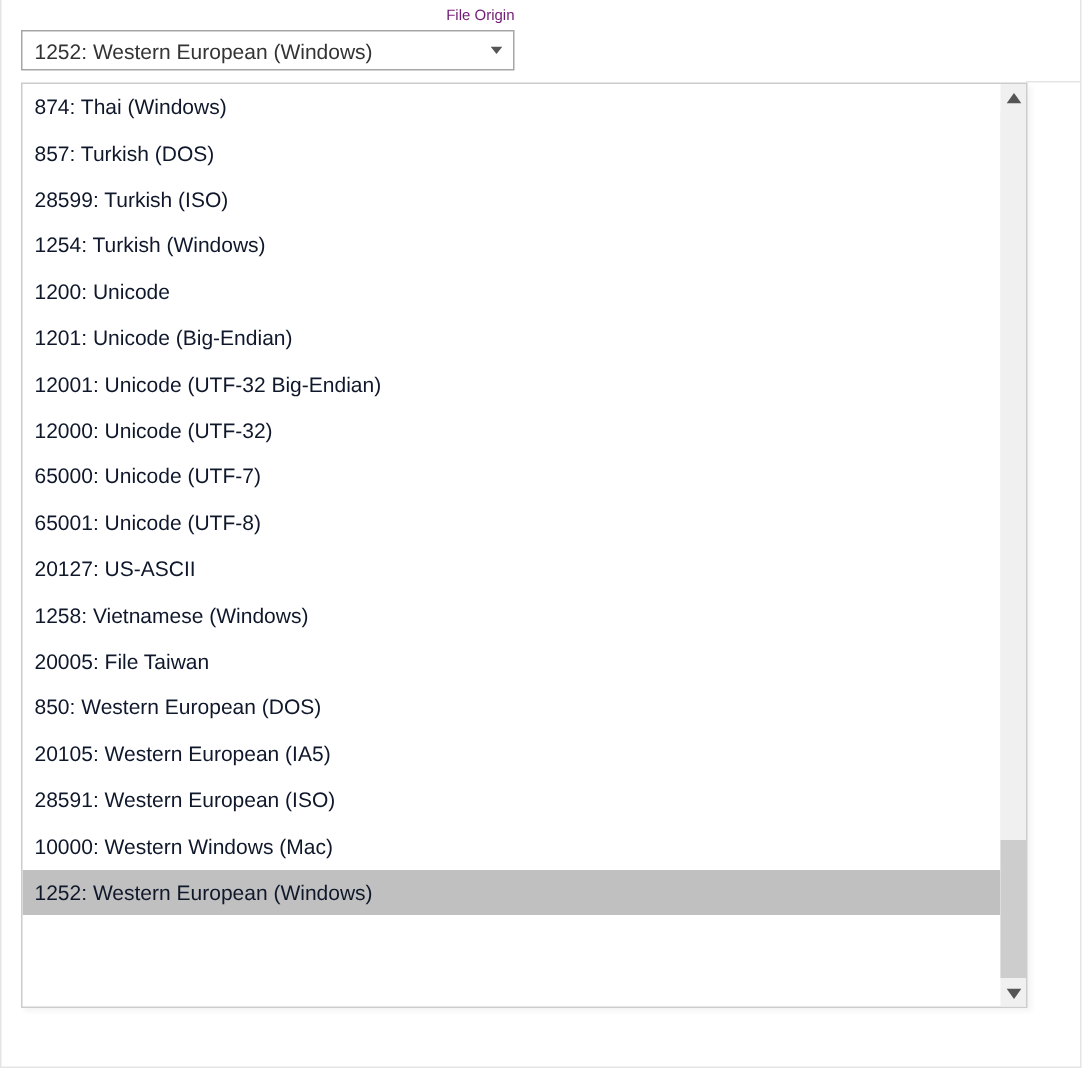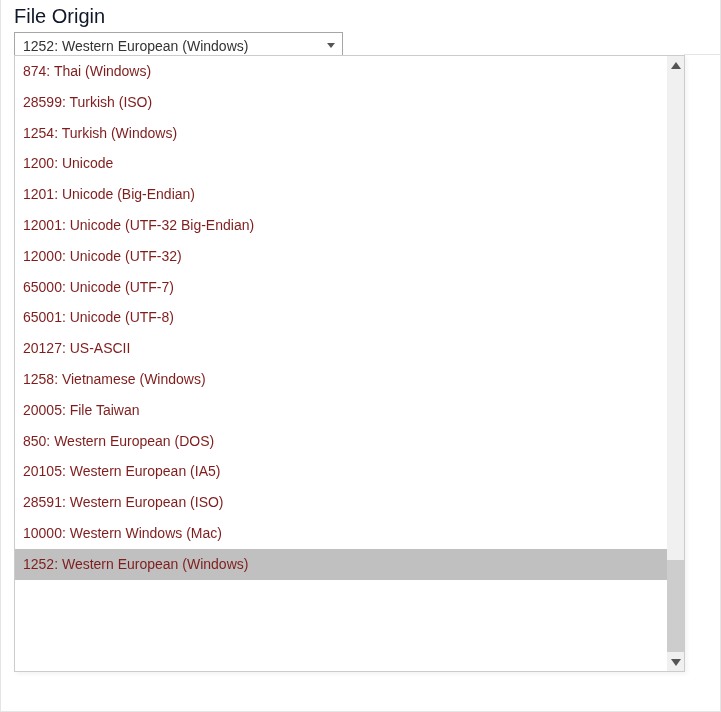--- a/index.html
+++ b/index.html
@@ -21,23 +21,24 @@
     height: 712px;
     border: 1px solid #e5e5e5;
     border-top: none;
   }
   .field-area {
     position: absolute;
     top: 5px;
     left: 14px;
   }
   .field-label {
-    font-size: 20px;
-    color: #0f172a;
+    font-size: 10px;
+    color: #701a75;
     margin-bottom: 4px;
+    text-align: right;
   }
   .combo {
     width: 329px;
     height: 27px;
     border: 1px solid #a6a6a6;
     background: #fff;
     display: flex;
     align-items: center;
     padding-left: 8px;
     position: relative;
@@ -81,21 +82,21 @@
   }
   .items {
     flex: 1;
     overflow: hidden;
   }
   .item {
     height: 30.8px;
     line-height: 30.8px;
     padding-left: 8px;
     font-size: 14px;
-    color: #7f1d1d;
+    color: #0f172a;
     cursor: default;
   }
   .item.selected {
     background: #c0c0c0;
   }
   .scrollbar {
     width: 17px;
     background: #f0f0f0;
     position: relative;
     display: flex;
@@ -140,20 +141,21 @@
         </svg>
     </span>
   </div>
 </div>
 
 <div class="right-border-segment"></div>
 
 <div class="dropdown-list">
   <div class="items" id="items">
       <div class="item">874: Thai (Windows)</div>
+      <div class="item">857: Turkish (DOS)</div>
       <div class="item">28599: Turkish (ISO)</div>
       <div class="item">1254: Turkish (Windows)</div>
       <div class="item">1200: Unicode</div>
       <div class="item">1201: Unicode (Big-Endian)</div>
       <div class="item">12001: Unicode (UTF-32 Big-Endian)</div>
       <div class="item">12000: Unicode (UTF-32)</div>
       <div class="item">65000: Unicode (UTF-7)</div>
       <div class="item">65001: Unicode (UTF-8)</div>
       <div class="item">20127: US-ASCII</div>
       <div class="item">1258: Vietnamese (Windows)</div>

